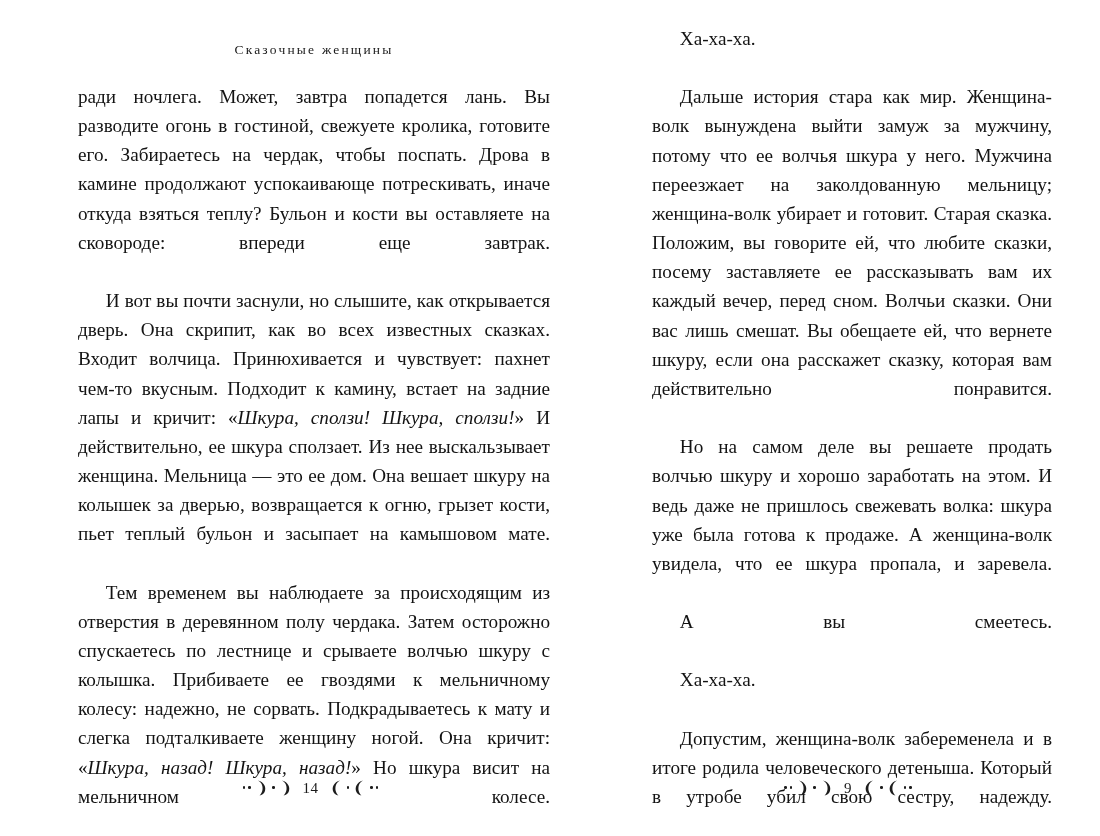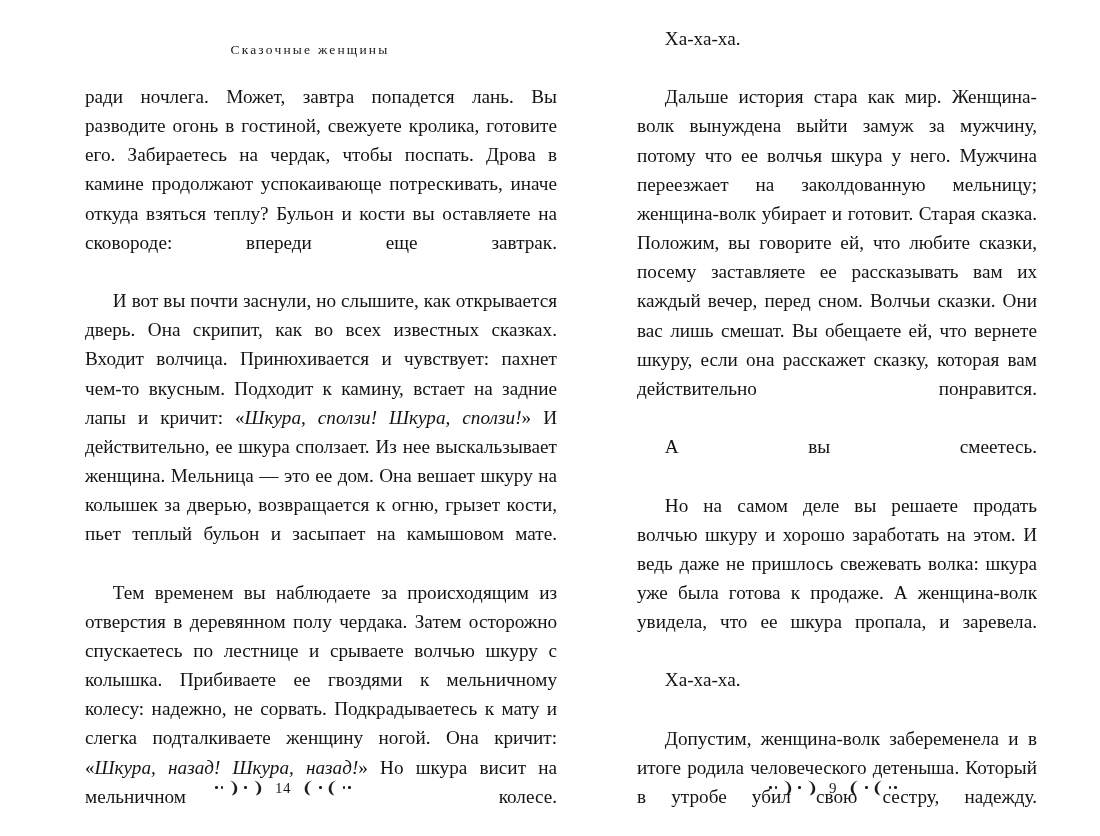--- a/index.html
+++ b/index.html
@@ -22,21 +22,21 @@
     height: 836px;
     display: flex;
     background: #ffffff;
   }
 
   .page {
     position: relative;
     height: 836px;
     box-sizing: border-box;
   }
-  .page-left  { width: 550px; padding: 0 15px 0 85px; }
+  .page-left  { width: 550px; padding: 0 15px 0 38px; margin-left: 40px; }
   .page-right { width: 550px; padding: 0 65px 0 87px; }
 
   
   .running-head {
     text-align: center;
     font-size: 13.5px;
     letter-spacing: 2.2px;
     color: #1a1a1a;
     padding-top: 42px;
     font-variant: normal;
@@ -153,22 +153,22 @@
         </span>
       </span>
     </div>
   </div>
 
   <div class="page page-right">
 
     <div class="textblock" id="body-right">
         <p class="indent"><span>Ха-ха-ха.</span></p>
         <p class="indent"><span>Дальше история стара как мир. Женщина-волк вынуждена выйти замуж за мужчину, потому что ее волчья шкура у него. Мужчина переезжает на заколдованную мельницу; женщина-волк убирает и готовит. Старая сказка. Положим, вы говорите ей, что любите сказки, посему заставляете ее рассказывать вам их каждый вечер, перед сном. Волчьи сказки. Они вас лишь смешат. Вы обещаете ей, что вернете шкуру, если она расскажет сказку, которая вам действительно понравится.</span></p>
+        <p class="indent"><span>Но на самом деле вы решаете продать волчью шкуру и хорошо заработать на этом. И ведь даже не пришлось свежевать волка: шкура уже была готова к продаже. А женщина-волк увидела, что ее шкура пропала, и заревела.</span></p>
         <p class="indent"><span>А вы смеетесь.</span></p>
-        <p class="indent"><span>Но на самом деле вы решаете продать волчью шкуру и хорошо заработать на этом. И ведь даже не пришлось свежевать волка: шкура уже была готова к продаже. А женщина-волк увидела, что ее шкура пропала, и заревела.</span></p>
         <p class="indent"><span>Ха-ха-ха.</span></p>
         <p class="indent"><span>Допустим, женщина-волк забеременела и в итоге родила человеческого детеныша. Который в утробе убил свою сестру, надежду.</span></p>
       </div>
 
     <div class="folio">
       <span class="orn">
         <span class="dot-pair">
           <span class="dot"></span>
           <span class="dot"></span>
         </span>

